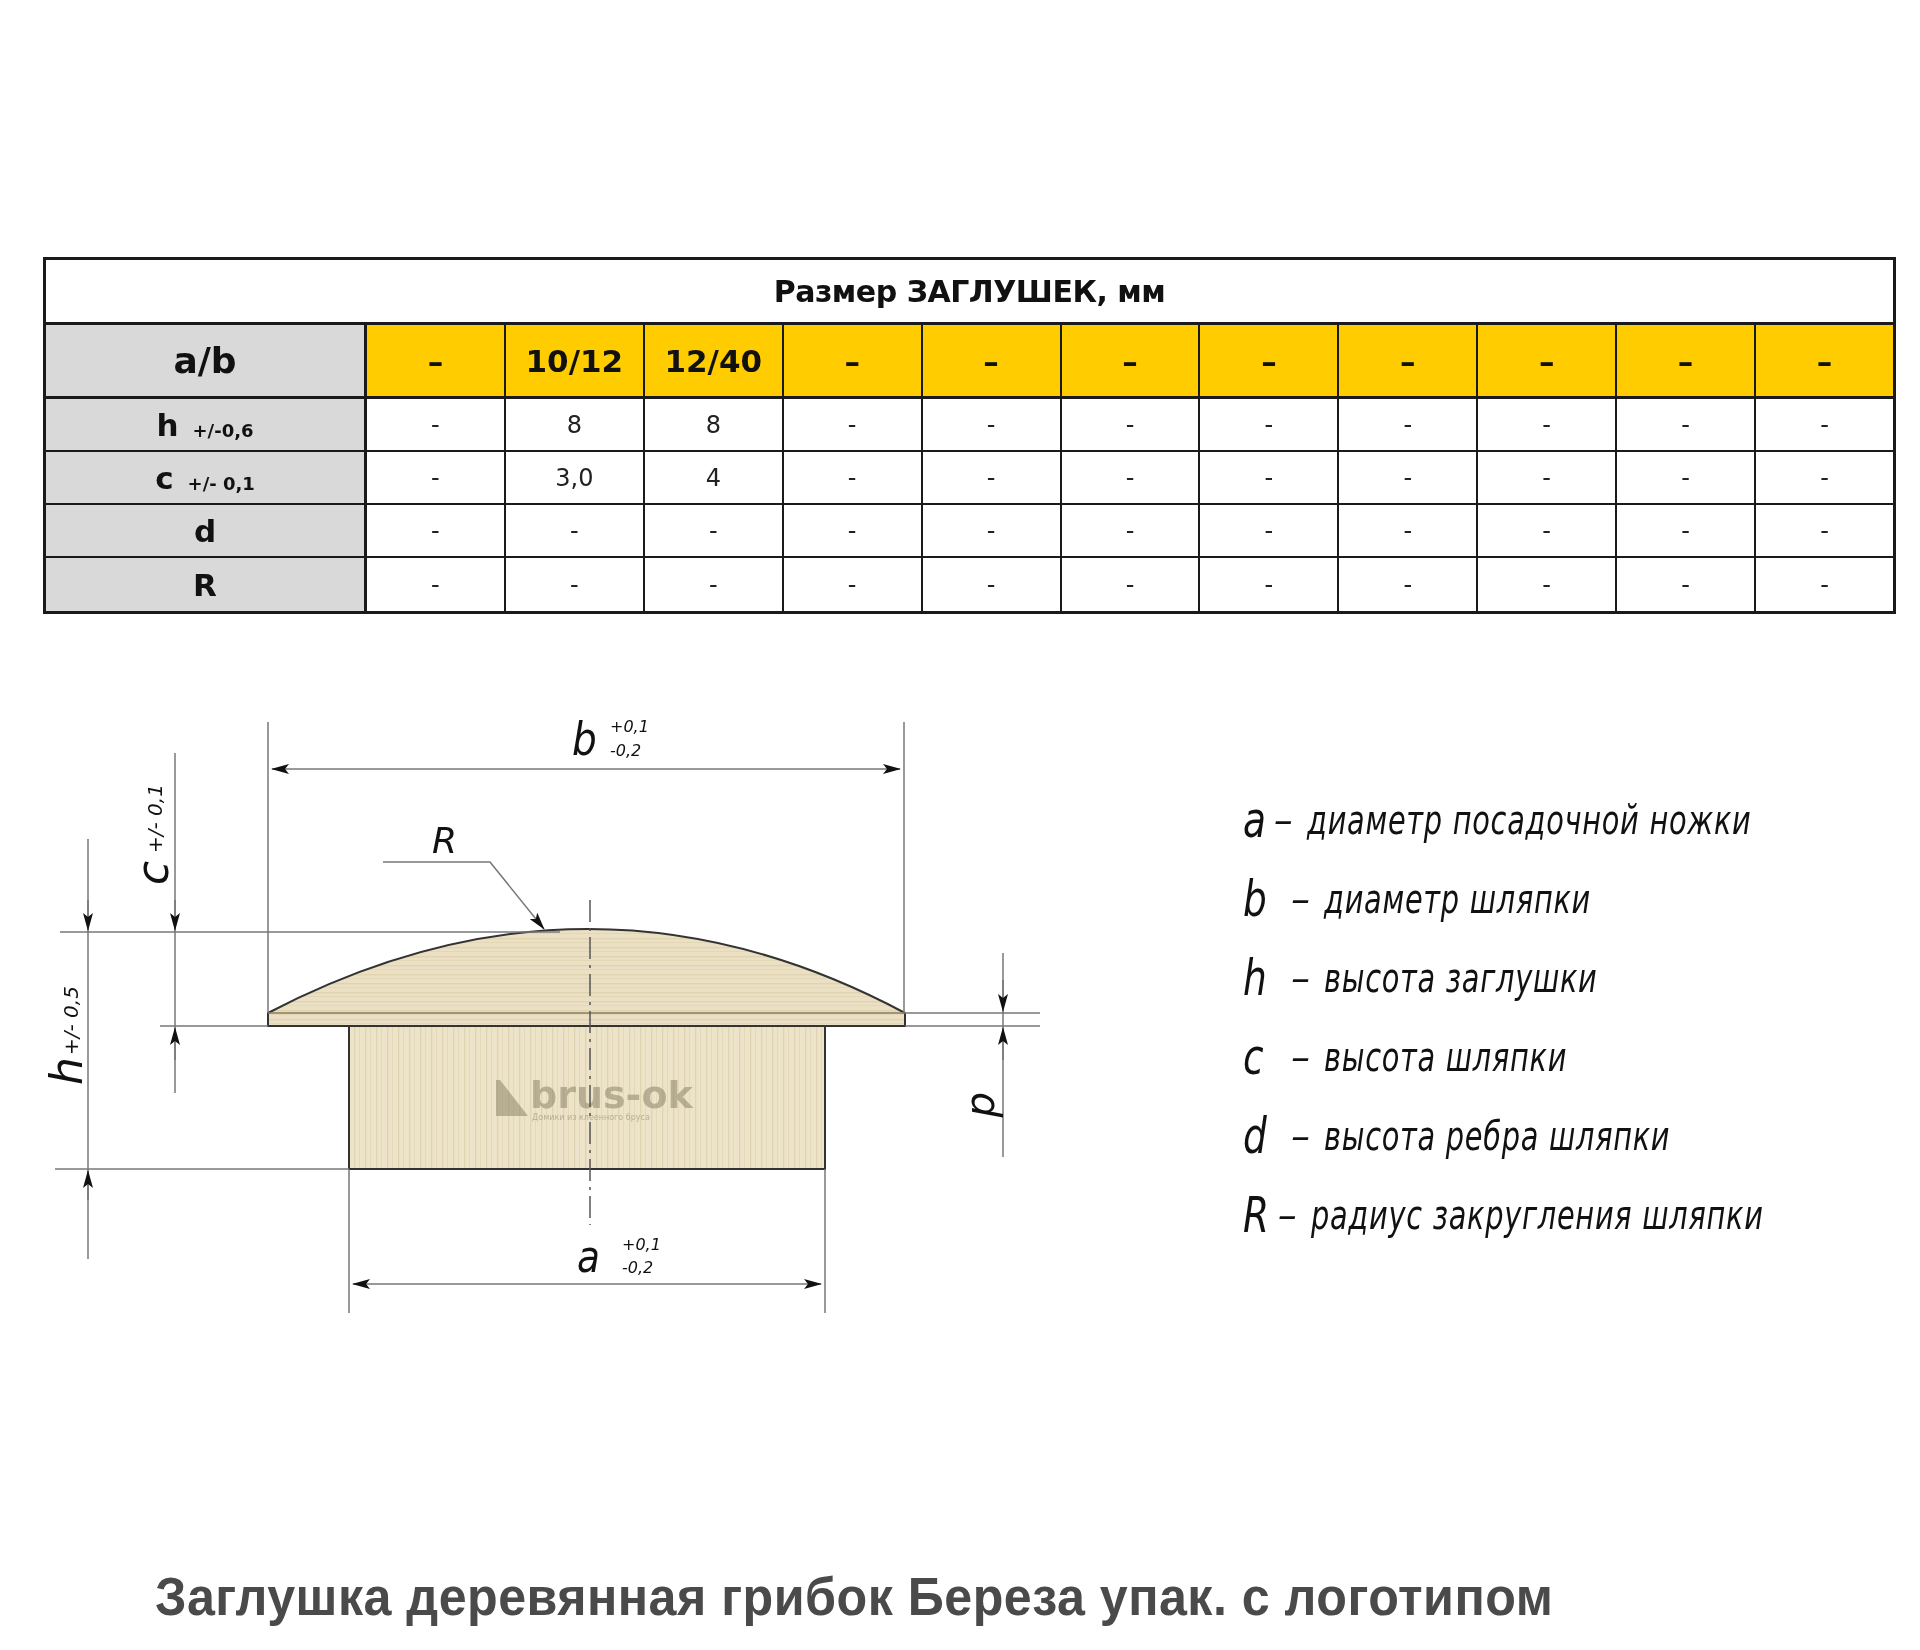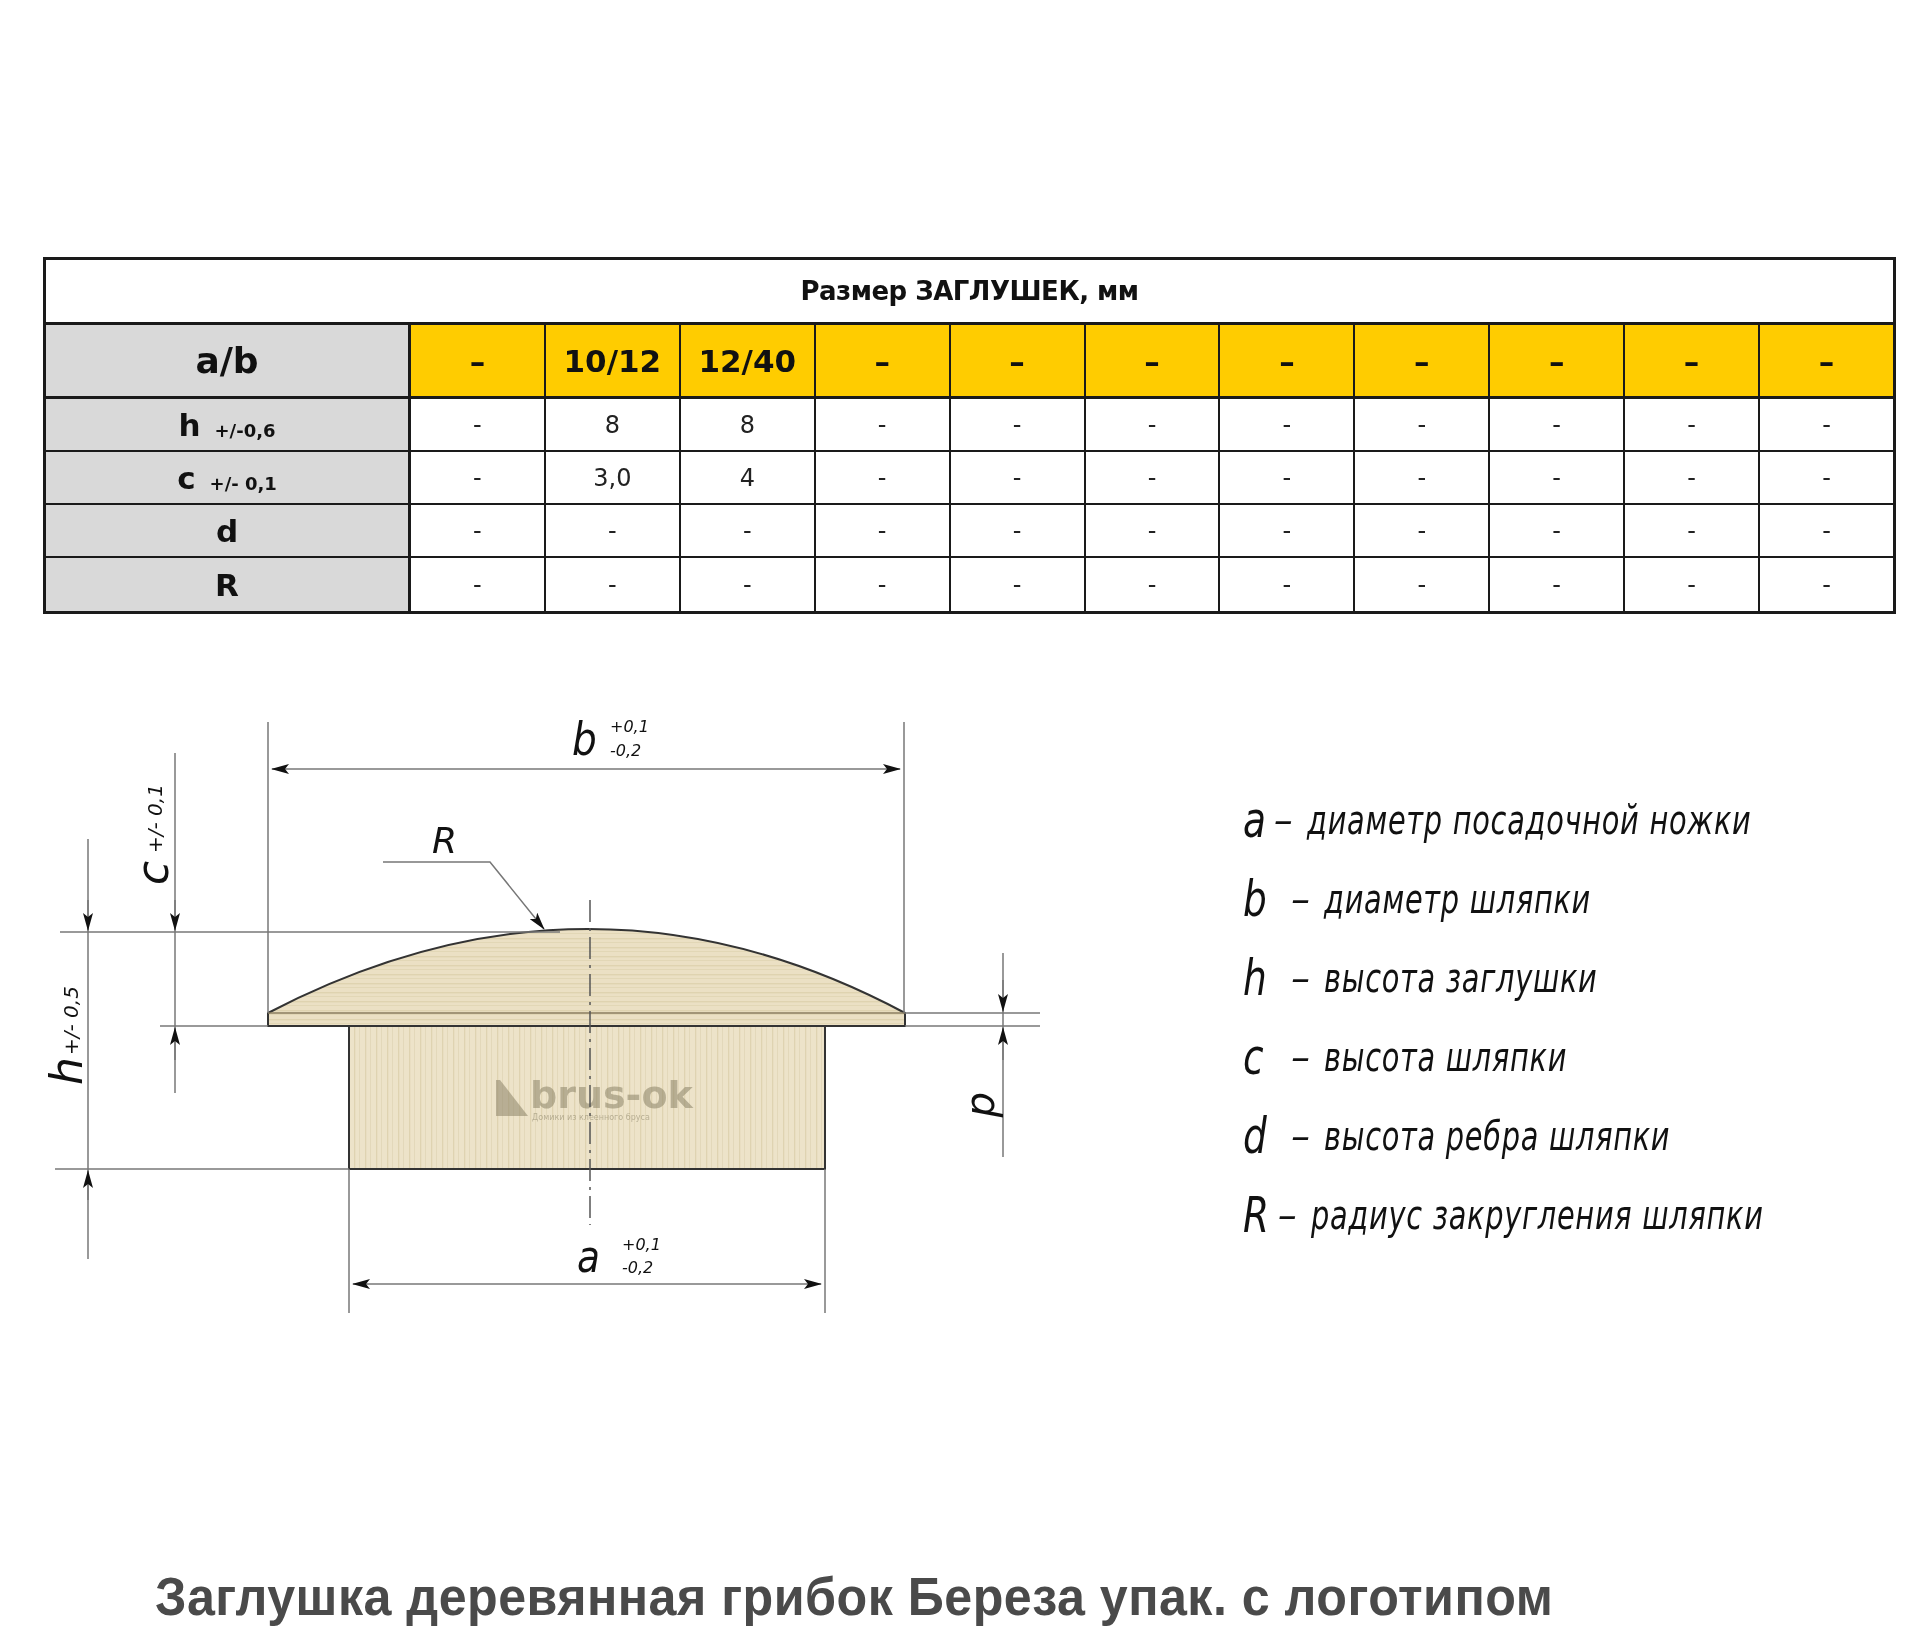--- a/index.html
+++ b/index.html
@@ -1,24 +1,24 @@
 <!DOCTYPE html>
 <html><head>
 <meta charset="utf-8">
 <style>
   html,body{margin:0;padding:0;background:#ffffff;}
   body{width:1920px;height:1650px;position:relative;overflow:hidden;font-family:"Liberation Sans",sans-serif;color:#000;}
   
   .tbl{position:absolute;left:43px;top:257px;width:1853px;border:3px solid #1a1a1a;box-sizing:border-box;background:#fff;}
-  .tbl-title{height:62px;border-bottom:3px solid #1a1a1a;display:flex;align-items:center;justify-content:center;font-family:"DejaVu Sans",sans-serif;font-weight:bold;font-size:26px;letter-spacing:-0.5px;color:#111;}
+  .tbl-title{height:62px;border-bottom:3px solid #1a1a1a;display:flex;align-items:center;justify-content:center;font-family:"DejaVu Sans",sans-serif;font-weight:bold;font-size:30px;letter-spacing:-0.5px;color:#111;}
   .tbl-row{display:flex;border-bottom:2px solid #1a1a1a;box-sizing:border-box;}
   .tbl-row:last-child{border-bottom:none;}
   .tbl-row.hdr{height:74px;border-bottom:3px solid #1a1a1a;}
   .tbl-row.dat{height:53px;}
-  .cell-label{width:365px;flex:none;background:#d9d9d9;border-right:3px solid #1a1a1a;display:flex;align-items:center;justify-content:center;font-family:"DejaVu Sans",sans-serif;font-weight:bold;color:#111;box-sizing:border-box;}
+  .cell-label{width:321px;flex:none;background:#d9d9d9;border-right:3px solid #1a1a1a;display:flex;align-items:center;justify-content:center;font-family:"DejaVu Sans",sans-serif;font-weight:bold;color:#111;box-sizing:border-box;}
   .hdr .cell-label{font-size:36px;}
   .dat .cell-label{font-size:31px;}
   .cell-label .tol{font-size:18px;margin-left:14px;position:relative;top:6px;}
   .cells{flex:1;display:flex;}
   .cell{flex:1;border-right:2px solid #1a1a1a;display:flex;align-items:center;justify-content:center;font-family:"DejaVu Sans",sans-serif;box-sizing:border-box;}
   .cell:last-child{border-right:none;}
   .hdr .cell{background:#ffcc00;font-weight:bold;font-size:31px;color:#111;}
   .dat .cell{font-size:24px;color:#222;}
   
   .drawing{position:absolute;left:0;top:0;width:1920px;height:1650px;}

